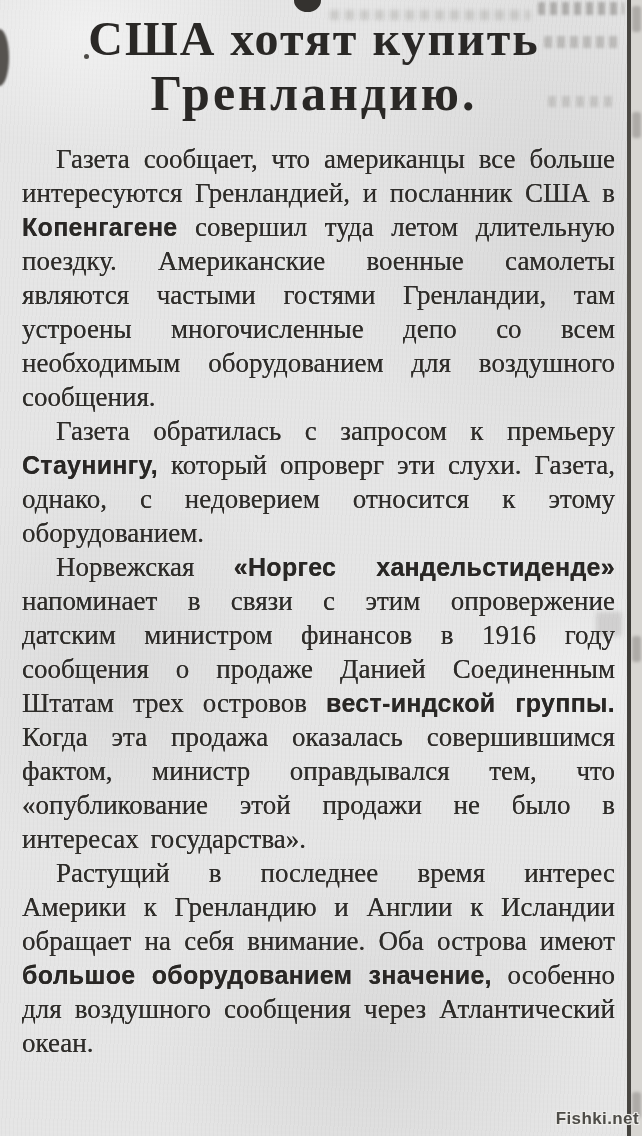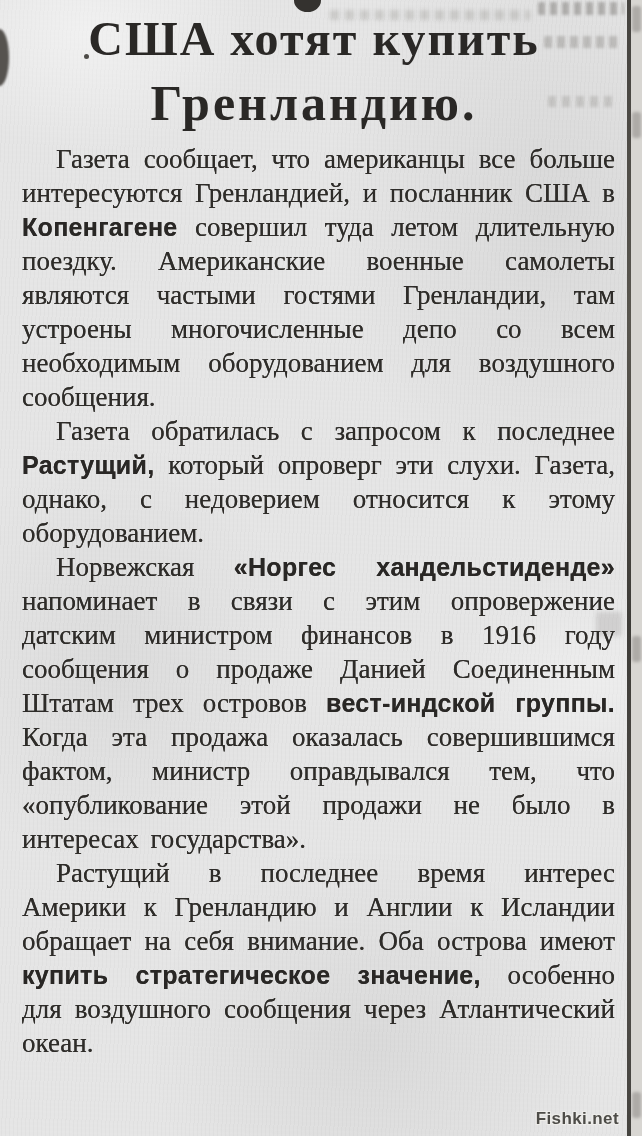--- a/index.html
+++ b/index.html
@@ -54,35 +54,35 @@
     background:repeating-linear-gradient(90deg, rgba(108,104,98,.22) 0 8px, transparent 8px 14px);
     filter:blur(1.8px); }
   .ghost-e { left:596px; top:612px; width:26px; height:24px;
     background:rgba(100,97,92,.18); filter:blur(2px); }
   
   .headline {
     position:absolute; top:14px; left:0; width:628px; text-align:center;
     color:#2a2826; font-weight:700;
   }
   .headline .l1 { font-size:48px; line-height:1.05; letter-spacing:2px; }
-  .headline .l2 { font-size:50px; line-height:1.0; margin-top:14px; letter-spacing:3px; }
+  .headline .l2 { font-size:50px; line-height:1.0; margin-top:4px; letter-spacing:3px; }
   
   .body {
     position:absolute; top:142px; left:22px; width:593px;
     color:#2e2c29; font-size:27px; line-height:34px; text-align:justify;
     text-shadow:0 0 .5px rgba(42,40,37,.85);
   }
   .para { margin:0; text-indent:34px; word-spacing:5px; }
   .run.bold {
     font-family:"Liberation Sans", sans-serif; font-weight:700;
     font-size:25px; letter-spacing:.3px; color:#292725;
   }
   
   .watermark {
-    position:absolute; right:23px; bottom:7px;
+    position:absolute; right:3px; bottom:7px;
     font-family:"Liberation Sans", sans-serif; font-weight:700;
     font-size:17px; letter-spacing:.4px; color:#4d4c48;
     text-shadow:-1px -1px 0 #eeedea, 1px -1px 0 #eeedea,
                 -1px 1px 0 #eeedea, 1px 1px 0 #eeedea, 0 0 2px #eeedea;
   }
 </style>
 </head>
 <body>
 
 <div class="scan">
@@ -99,23 +99,23 @@
   <div class="edge-blob"></div>
   <div class="stray-dot"></div>
 
   <div class="headline">
     <div class="l1">США хотят купить</div>
     <div class="l2">Гренландию.</div>
   </div>
 
   <div class="body">
       <p class="para"><span class="run">Газета сообщает, что американцы все больше интересуются Гренландией, и посланник США в </span><span class="run bold">Копенгагене</span><span class="run"> совершил туда летом длительную поездку. Американские военные самолеты являются частыми гостями Гренландии, там устроены многочисленные депо со всем необходимым оборудованием для воздушного сообщения.</span></p>
-      <p class="para"><span class="run">Газета обратилась с запросом к последнее </span><span class="run bold">Растущий,</span><span class="run"> который опроверг эти слухи. Газета, однако, с недоверием относится к этому оборудованием.</span></p>
+      <p class="para"><span class="run">Газета обратилась с запросом к премьеру </span><span class="run bold">Стаунингу,</span><span class="run"> который опроверг эти слухи. Газета, однако, с недоверием относится к этому оборудованием.</span></p>
       <p class="para"><span class="run">Норвежская </span><span class="run bold">«Норгес хандельстиденде»</span><span class="run"> напоминает в связи с этим опровержение датским министром финансов в 1916 году сообщения о продаже Данией Соединенным Штатам трех островов </span><span class="run bold">вест-индской группы.</span><span class="run"> Когда эта продажа оказалась совершившимся фактом, министр оправдывался тем, что «опубликование этой продажи не было в интересах государства».</span></p>
-      <p class="para"><span class="run">Растущий в последнее время интерес Америки к Гренландию и Англии к Исландии обращает на себя внимание. Оба острова имеют </span><span class="run bold">купить стратегическое значение,</span><span class="run"> особенно для воздушного сообщения через Атлантический океан.</span></p>
+      <p class="para"><span class="run">Растущий в последнее время интерес Америки к Гренландию и Англии к Исландии обращает на себя внимание. Оба острова имеют </span><span class="run bold">большое оборудованием значение,</span><span class="run"> особенно для воздушного сообщения через Атлантический океан.</span></p>
     </div>
 
   <div class="column-rule"></div>
   <div class="right-strip">
     <div class="smudge" style="top:6px"></div>
     <div class="smudge" style="top:112px"></div>
     <div class="smudge" style="top:636px"></div>
     <div class="smudge" style="top:1092px"></div>
   </div>
 

